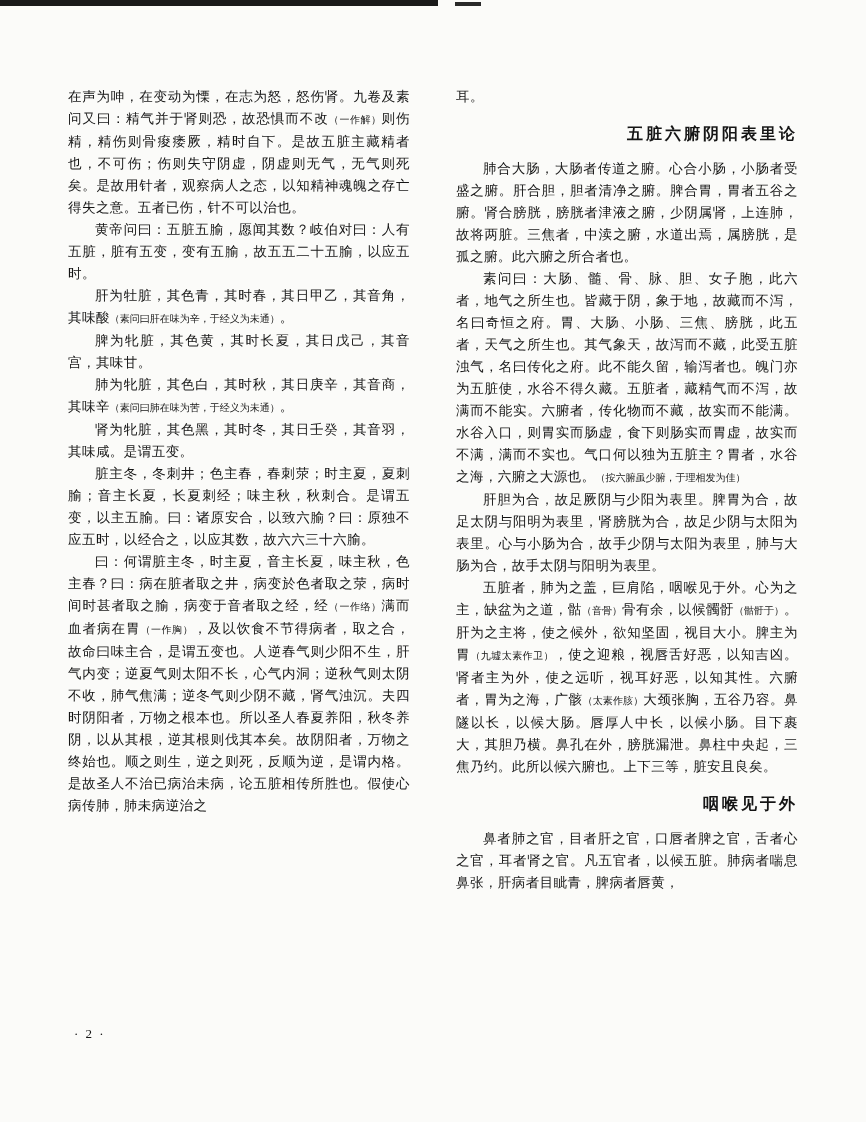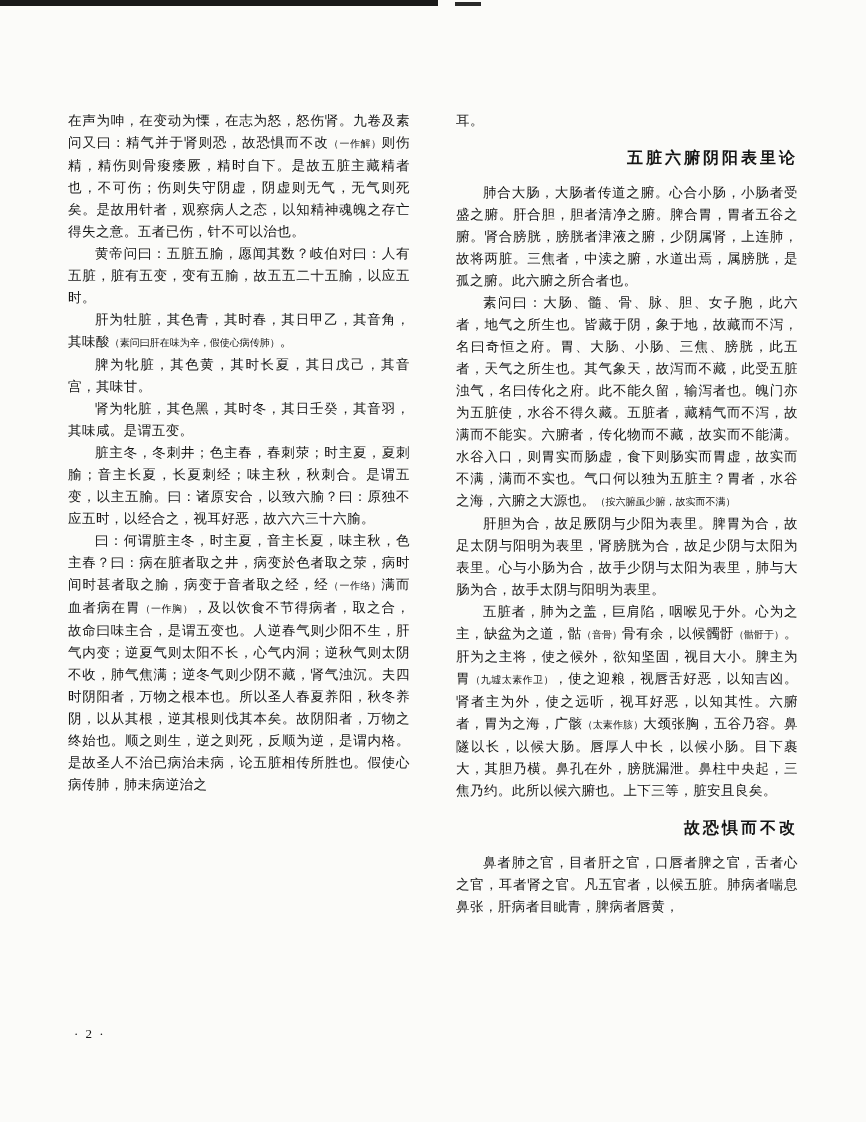--- a/index.html
+++ b/index.html
@@ -26,21 +26,21 @@
   .scan-speck {
     position: absolute;
     top: 2px;
     left: 455px;
     width: 26px;
     height: 4px;
     background: #2a2a2a;
   }
   .columns {
     position: absolute;
-    top: 110px;
+    top: 86px;
     left: 68px;
     width: 730px;
     display: flex;
     gap: 46px;
   }
   .column {
     width: 347px;
   }
   .para {
     margin: 0;
@@ -77,32 +77,33 @@
 <body>
 
 <div class="page">
   <div class="scan-strip"></div>
   <div class="scan-speck"></div>
 
   <div class="columns">
     <div class="column">
         <p class="para no-indent"><span class="body-text">在声为呻，在变动为慄，在志为怒，怒伤肾。九卷及素问又曰：精气并于肾则恐，故恐惧而不改</span><span class="annot">（一作解）</span><span class="body-text">则伤精，精伤则骨痠痿厥，精时自下。是故五脏主藏精者也，不可伤；伤则失守阴虚，阴虚则无气，无气则死矣。是故用针者，观察病人之态，以知精神魂魄之存亡得失之意。五者已伤，针不可以治也。</span></p>
         <p class="para"><span class="body-text">黄帝问曰：五脏五腧，愿闻其数？岐伯对曰：人有五脏，脏有五变，变有五腧，故五五二十五腧，以应五时。</span></p>
-        <p class="para"><span class="body-text">肝为牡脏，其色青，其时春，其日甲乙，其音角，其味酸</span><span class="annot">（素问曰肝在味为辛，假使心病传肺）</span><span class="body-text">。</span></p>
+        <p class="para"><span class="body-text">肝为牡脏，其色青，其时春，其日甲乙，其音角，其味酸</span><span class="annot">（素问曰肝在味为辛，于经义为未通）</span><span class="body-text">。</span></p>
         <p class="para"><span class="body-text">脾为牝脏，其色黄，其时长夏，其日戊己，其音宫，其味甘。</span></p>
+        <p class="para"><span class="body-text">肺为牝脏，其色白，其时秋，其日庚辛，其音商，其味辛</span><span class="annot">（素问曰肺在味为苦，于经义为未通）</span><span class="body-text">。</span></p>
         <p class="para"><span class="body-text">肾为牝脏，其色黑，其时冬，其日壬癸，其音羽，其味咸。是谓五变。</span></p>
-        <p class="para"><span class="body-text">脏主冬，冬刺井；色主春，春刺荥；时主夏，夏刺腧；音主长夏，长夏刺经；味主秋，秋刺合。是谓五变，以主五腧。曰：诸原安合，以致六腧？曰：原独不应五时，以经合之，视耳好恶，故六六三十六腧。</span></p>
+        <p class="para"><span class="body-text">脏主冬，冬刺井；色主春，春刺荥；时主夏，夏刺腧；音主长夏，长夏刺经；味主秋，秋刺合。是谓五变，以主五腧。曰：诸原安合，以致六腧？曰：原独不应五时，以经合之，以应其数，故六六三十六腧。</span></p>
         <p class="para"><span class="body-text">曰：何谓脏主冬，时主夏，音主长夏，味主秋，色主春？曰：病在脏者取之井，病变於色者取之荥，病时间时甚者取之腧，病变于音者取之经，经</span><span class="annot">（一作络）</span><span class="body-text">满而血者病在胃</span><span class="annot">（一作胸）</span><span class="body-text">，及以饮食不节得病者，取之合，故命曰味主合，是谓五变也。人逆春气则少阳不生，肝气内变；逆夏气则太阳不长，心气内洞；逆秋气则太阴不收，肺气焦满；逆冬气则少阴不藏，肾气浊沉。夫四时阴阳者，万物之根本也。所以圣人春夏养阳，秋冬养阴，以从其根，逆其根则伐其本矣。故阴阳者，万物之终始也。顺之则生，逆之则死，反顺为逆，是谓内格。是故圣人不治已病治未病，论五脏相传所胜也。假使心病传肺，肺未病逆治之</span></p>
       </div>
     <div class="column">
         <p class="para no-indent"><span class="body-text">耳。</span></p>
         <h2 class="section-heading">五脏六腑阴阳表里论</h2>
         <p class="para"><span class="body-text">肺合大肠，大肠者传道之腑。心合小肠，小肠者受盛之腑。肝合胆，胆者清净之腑。脾合胃，胃者五谷之腑。肾合膀胱，膀胱者津液之腑，少阴属肾，上连肺，故将两脏。三焦者，中渎之腑，水道出焉，属膀胱，是孤之腑。此六腑之所合者也。</span></p>
-        <p class="para"><span class="body-text">素问曰：大肠、髓、骨、脉、胆、女子胞，此六者，地气之所生也。皆藏于阴，象于地，故藏而不泻，名曰奇恒之府。胃、大肠、小肠、三焦、膀胱，此五者，天气之所生也。其气象天，故泻而不藏，此受五脏浊气，名曰传化之府。此不能久留，输泻者也。魄门亦为五脏使，水谷不得久藏。五脏者，藏精气而不泻，故满而不能实。六腑者，传化物而不藏，故实而不能满。水谷入口，则胃实而肠虚，食下则肠实而胃虚，故实而不满，满而不实也。气口何以独为五脏主？胃者，水谷之海，六腑之大源也。</span><span class="annot">（按六腑虽少腑，故实而不满）</span></p>
+        <p class="para"><span class="body-text">素问曰：大肠、髓、骨、脉、胆、女子胞，此六者，地气之所生也。皆藏于阴，象于地，故藏而不泻，名曰奇恒之府。胃、大肠、小肠、三焦、膀胱，此五者，天气之所生也。其气象天，故泻而不藏，此受五脏浊气，名曰传化之府。此不能久留，输泻者也。魄门亦为五脏使，水谷不得久藏。五脏者，藏精气而不泻，故满而不能实。六腑者，传化物而不藏，故实而不能满。水谷入口，则胃实而肠虚，食下则肠实而胃虚，故实而不满，满而不实也。气口何以独为五脏主？胃者，水谷之海，六腑之大源也。</span><span class="annot">（按六腑虽少腑，于理相发为佳）</span></p>
         <p class="para"><span class="body-text">肝胆为合，故足厥阴与少阳为表里。脾胃为合，故足太阴与阳明为表里，肾膀胱为合，故足少阴与太阳为表里。心与小肠为合，故手少阴与太阳为表里，肺与大肠为合，故手太阴与阳明为表里。</span></p>
         <p class="para"><span class="body-text">五脏者，肺为之盖，巨肩陷，咽喉见于外。心为之主，缺盆为之道，骷</span><span class="annot">（音骨）</span><span class="body-text">骨有余，以候髑骬</span><span class="annot">（骷骬于）</span><span class="body-text">。肝为之主将，使之候外，欲知坚固，视目大小。脾主为胃</span><span class="annot">（九墟太素作卫）</span><span class="body-text">，使之迎粮，视唇舌好恶，以知吉凶。肾者主为外，使之远听，视耳好恶，以知其性。六腑者，胃为之海，广骸</span><span class="annot">（太素作胲）</span><span class="body-text">大颈张胸，五谷乃容。鼻隧以长，以候大肠。唇厚人中长，以候小肠。目下裹大，其胆乃横。鼻孔在外，膀胱漏泄。鼻柱中央起，三焦乃约。此所以候六腑也。上下三等，脏安且良矣。</span></p>
-        <h2 class="section-heading">故恐惧而不改</h2>
+        <h2 class="section-heading">咽喉见于外</h2>
         <p class="para"><span class="body-text">鼻者肺之官，目者肝之官，口唇者脾之官，舌者心之官，耳者肾之官。凡五官者，以候五脏。肺病者喘息鼻张，肝病者目眦青，脾病者唇黄，</span></p>
       </div>
   </div>
 
   <div class="page-number">· 2 ·</div>
 </div>
 
 </body></html>

